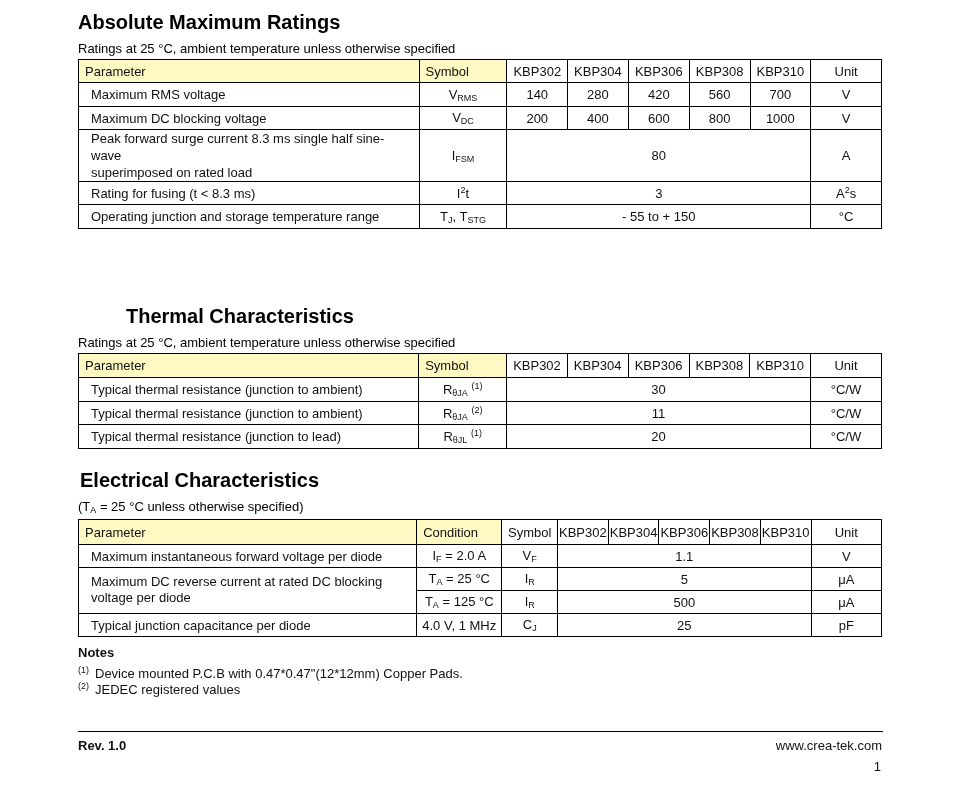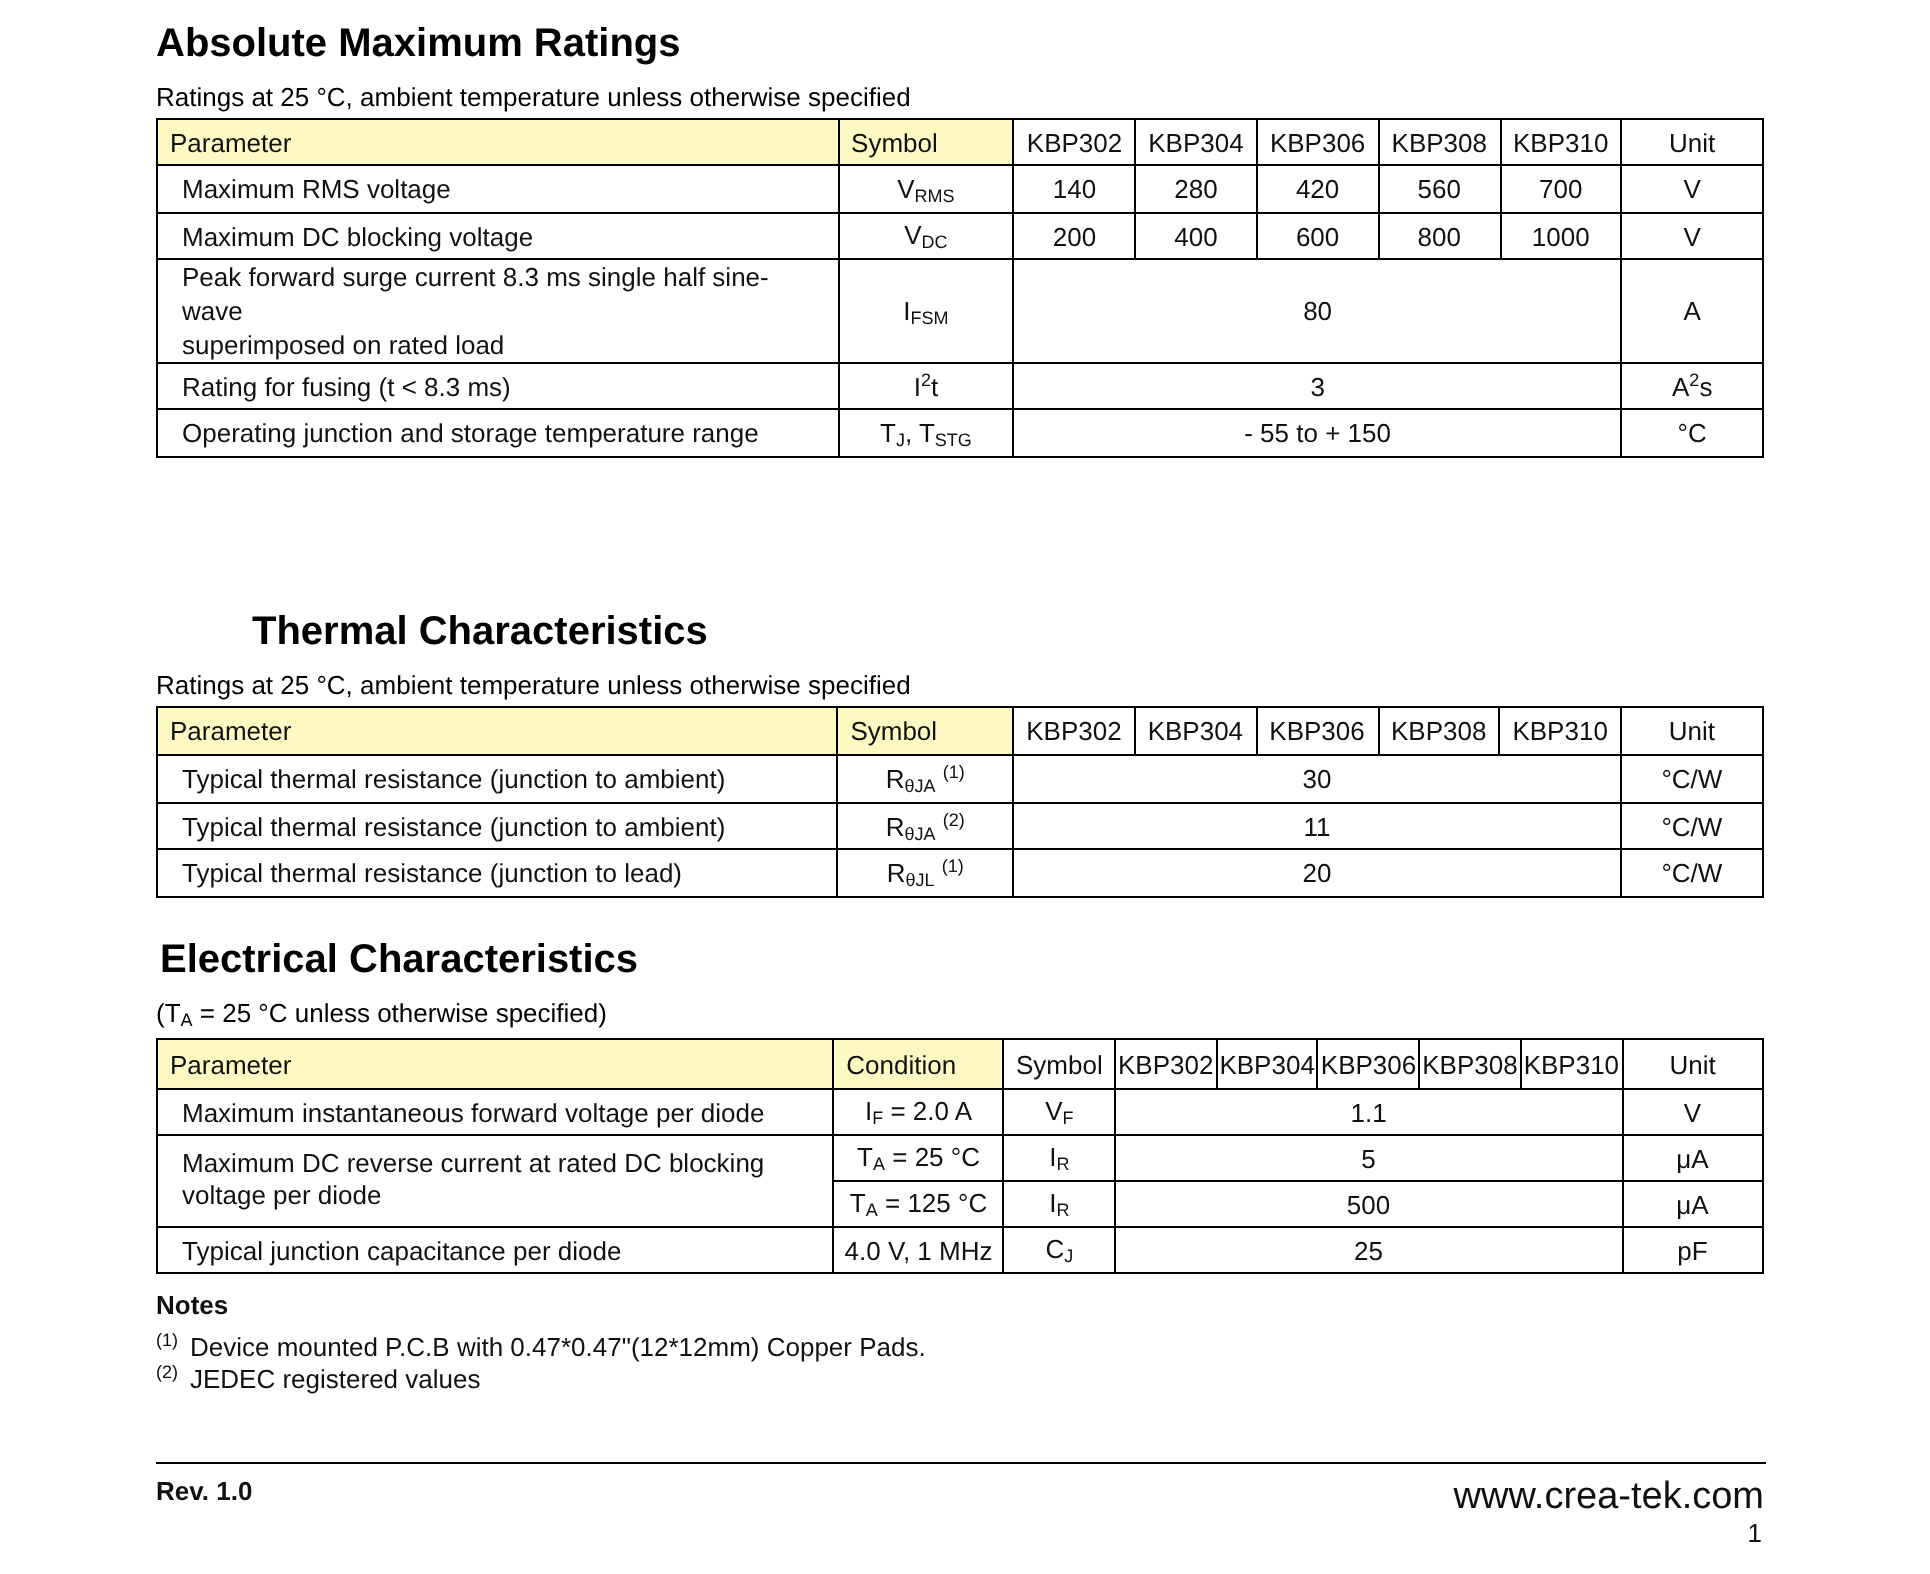--- a/index.html
+++ b/index.html
@@ -13,21 +13,21 @@
   td.l { text-align:left; padding-left:12px; }
   sub, sup { font-size:9px; }
   sub { vertical-align:-2px; }
   sup { vertical-align:5px; }
   table { border:1.5px solid #000; }
   .notes-title { position:absolute; left:78px; top:645px; font-weight:bold; font-size:13px;text-align:right; }
   .note { position:absolute; left:78px; font-size:13px; }
   .note sup { font-size:9px; margin-right:6px; }
   .footer-line { position:absolute; left:78px; top:731px; width:805px; height:0; border-top:1.5px solid #000; }
   .rev { position:absolute; left:78px; top:738px; font-size:13px;font-weight:bold; }
-  .url { position:absolute; right:83px; top:738px; font-size:19px;text-align:center; }
+  .url { position:absolute; right:83px; top:738px; font-size:13px;text-align:center; }
   .pg { position:absolute; right:84px; top:759px; font-size:13px; }
 </style>
 </head>
 <body>
 
 <div class="h1" style="top:11px;">Absolute Maximum Ratings</div>
 <div class="sub" style="top:41px;">Ratings at  25 °C, ambient temperature unless otherwise specified</div>
 <table style="top:59px; width:804px;">
   <colgroup>
     <col style="width:349px">

